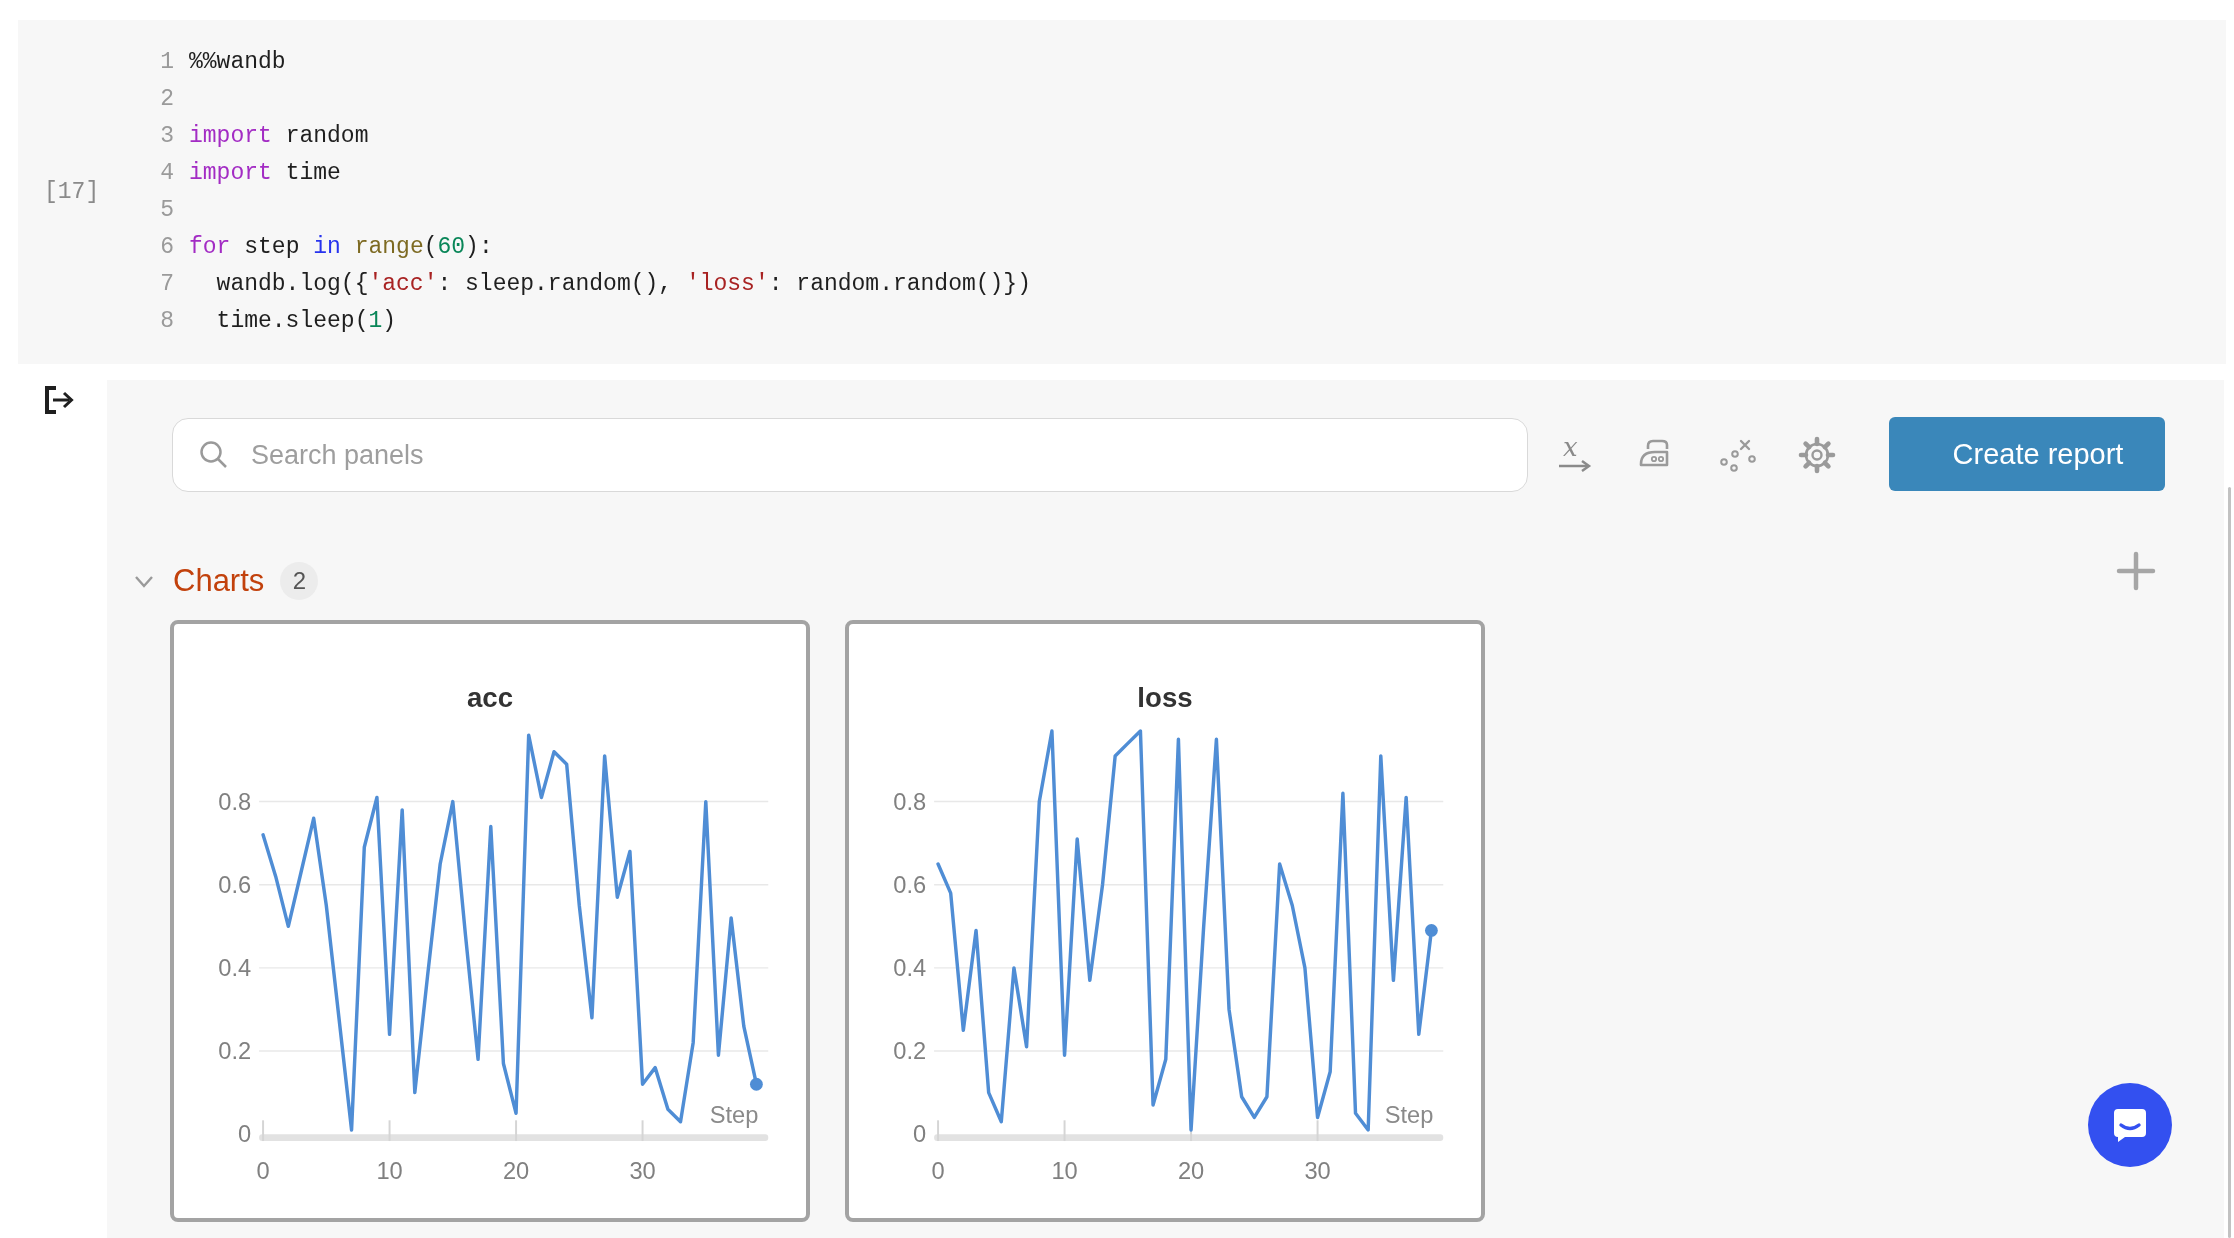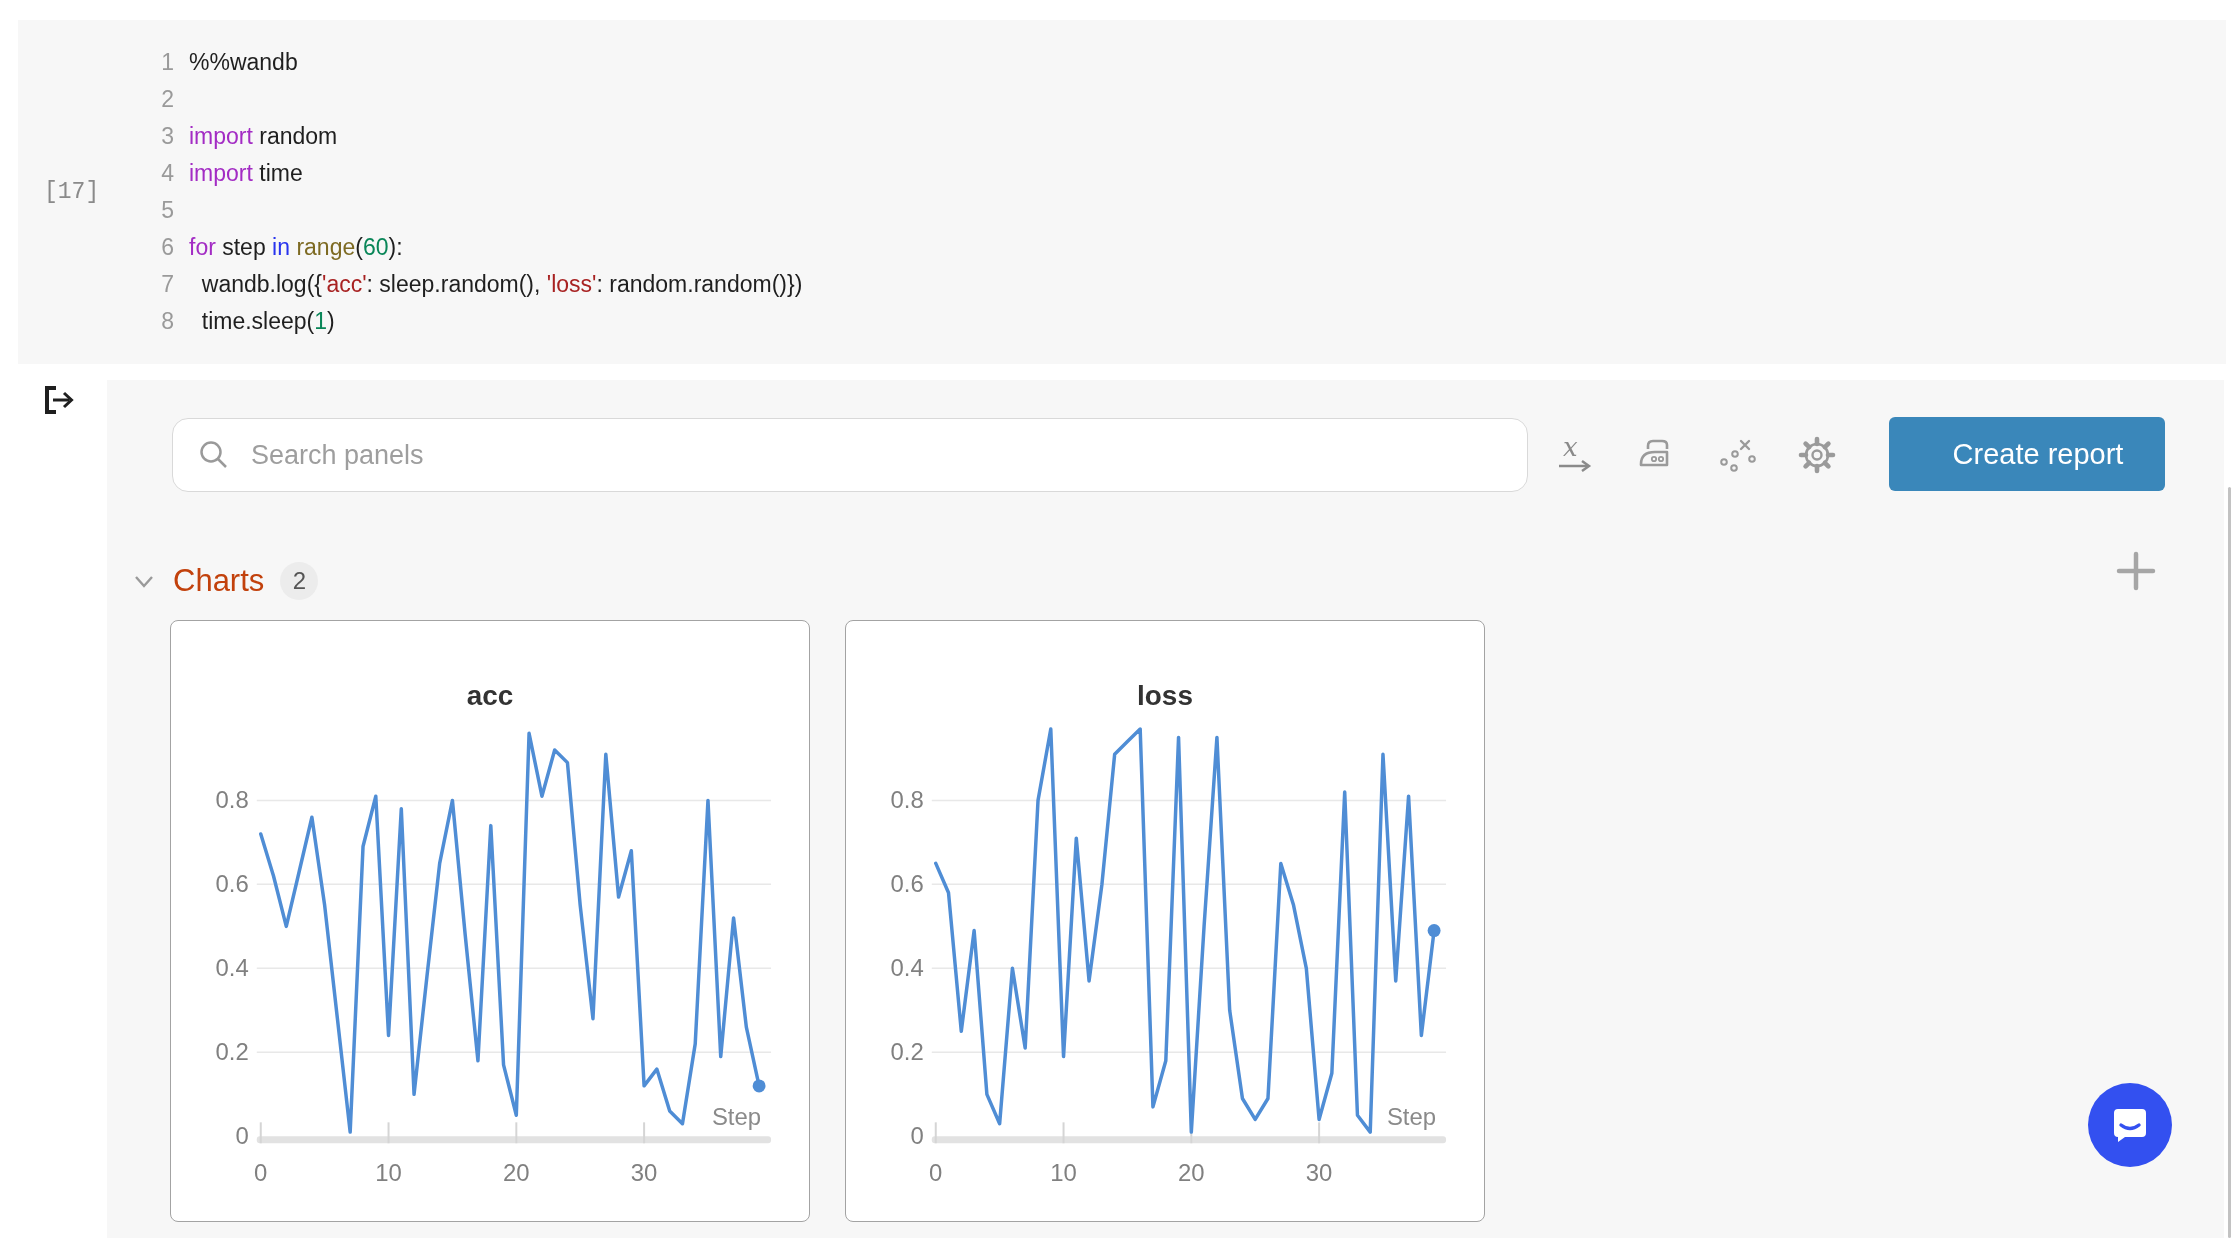--- a/index.html
+++ b/index.html
@@ -14,21 +14,21 @@
     background:#f7f7f7;box-sizing:border-box;padding-top:24px;
   }
   .cell-row{display:flex;align-items:center;}
   .exec-count{
     width:100px;padding-left:26px;flex:none;
     font-family:"Liberation Mono","DejaVu Sans Mono",monospace;
     font-size:23px;color:#8a8a8a;line-height:37px;
   }
   .code-editor{flex:1;}
   .code-line{
-    font-family:Liberation Sans, sans-serif;
+    font-family:Liberation Mono, monospace;
     font-size:23px;line-height:37px;white-space:pre;color:#1f1f1f;
   }
   .code-line .ln{
     display:inline-block;width:30px;text-align:right;color:#9a9a9a;
     margin-right:15px;
   }
   .tok-kw{color:#a32cc4;}
   .tok-kw2{color:#2733ee;}
   .tok-fn{color:#7d6a22;}
   .tok-num{color:#098658;}
@@ -72,21 +72,21 @@
   .section-label{font-size:31px;color:#c2410c;}
   .section-badge{
     min-width:38px;height:38px;border-radius:19px;background:#ececec;
     display:flex;align-items:center;justify-content:center;
     font-size:24px;color:#555;padding:0 6px;box-sizing:border-box;
   }
   .add-panel{position:absolute;left:2006px;top:168px;width:46px;height:46px;cursor:pointer;}
 
   .chart-card{
     position:absolute;top:240px;width:640px;height:602px;background:#ffffff;
-    border:1px solid #a3a3a3;border-radius:8px;box-sizing:border-box;
+    border:4px solid #a3a3a3;border-radius:8px;box-sizing:border-box;
   }
   .chart-card.card-0{left:63px;}
   .chart-card.card-1{left:738px;}
   .chart-card svg{display:block;}
 
   
   .scrollbar-line{
     position:absolute;left:2228px;top:487px;width:3px;height:751px;
     background:#c2c2c2;border-radius:2px;cursor:pointer;
   }

